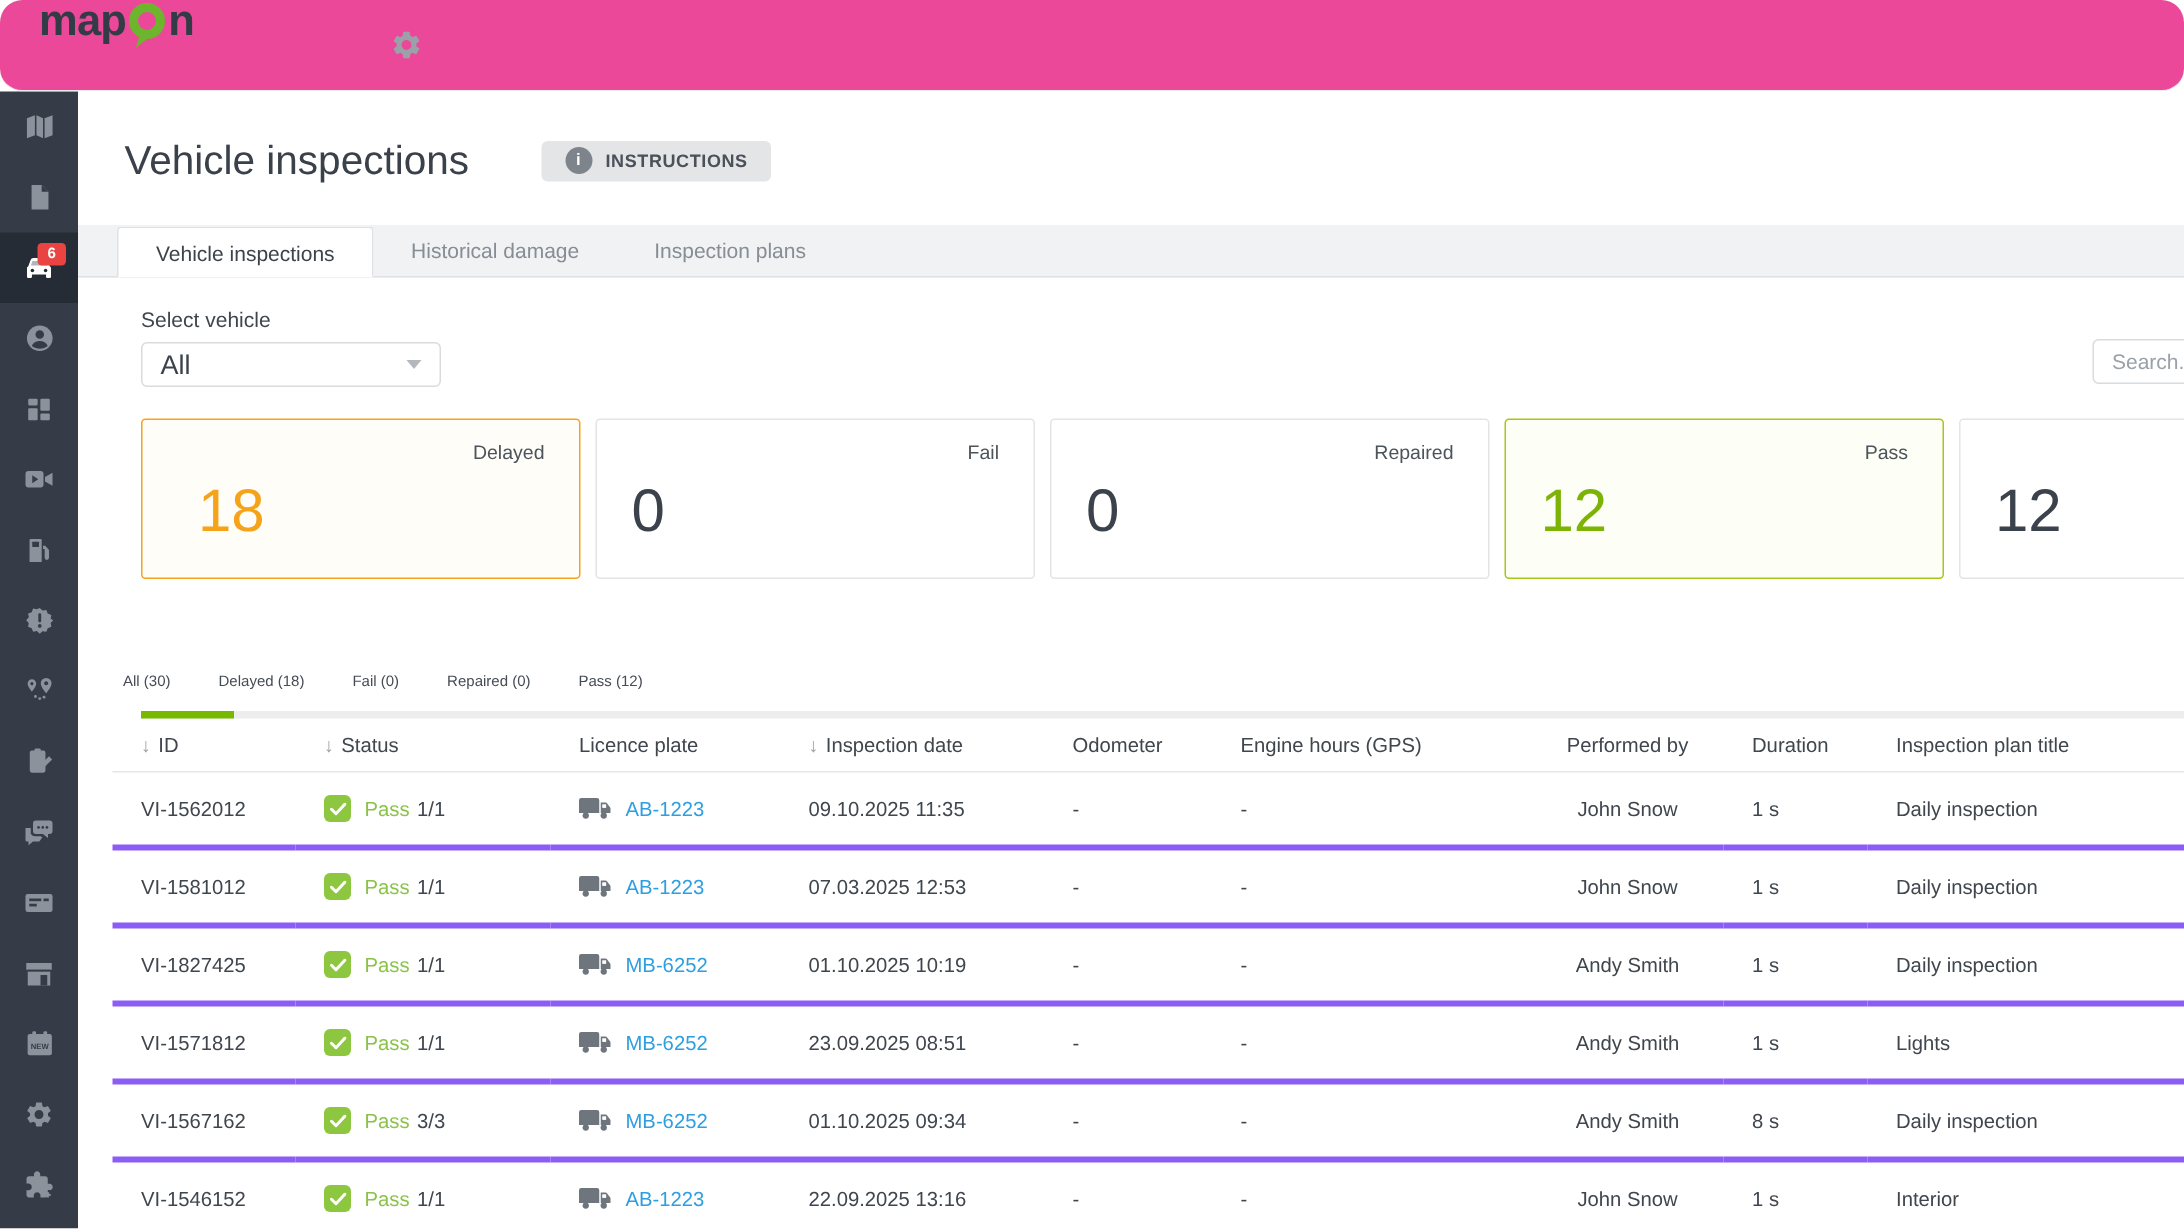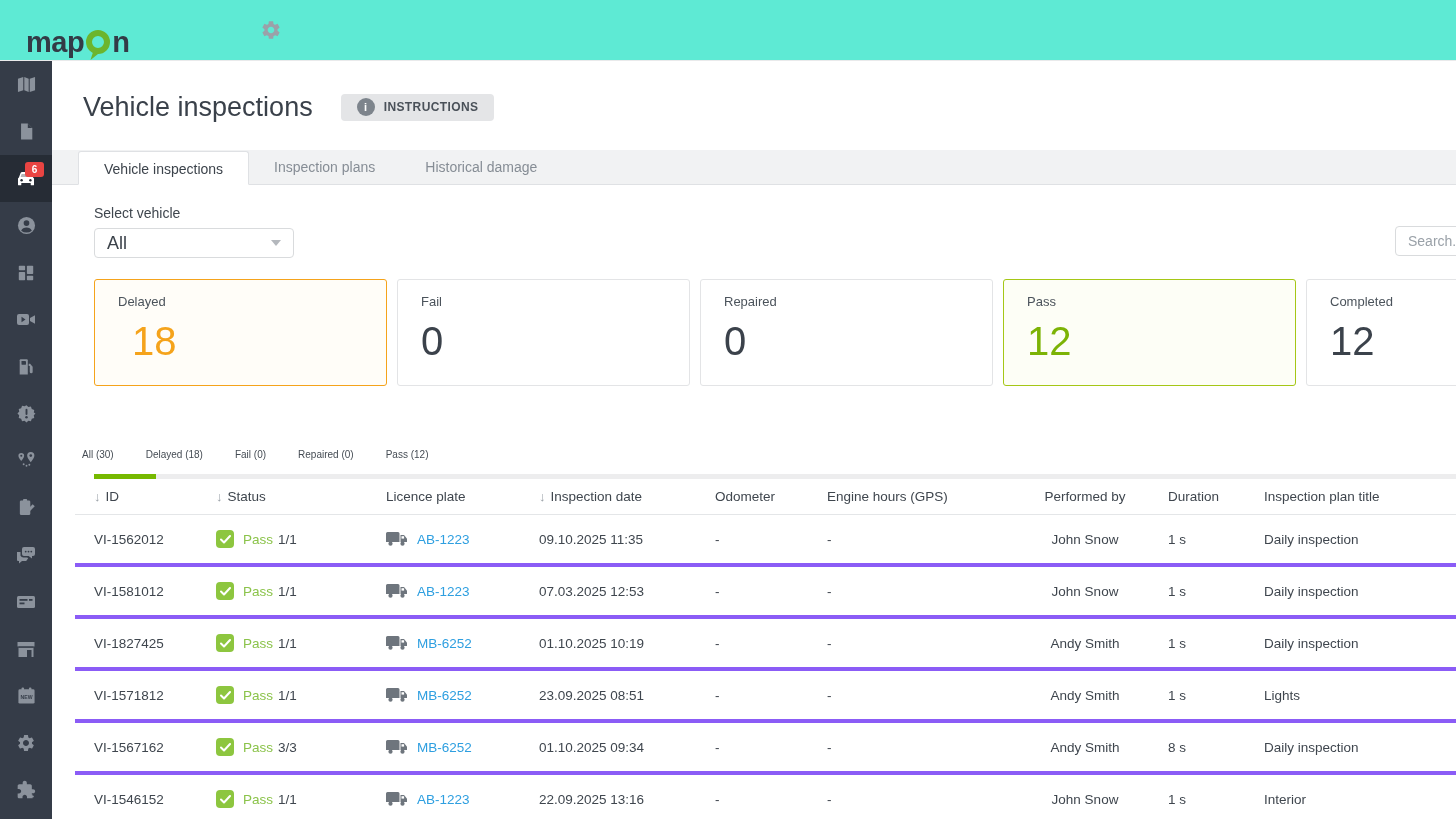--- a/index.html
+++ b/index.html
@@ -2,40 +2,40 @@
 <html><head>
 <meta charset="utf-8">
 <style>
   html,body{margin:0;padding:0;}
   body{
     width:1456px;height:819px;overflow:hidden;position:relative;
     background:#fff;font-family:"Liberation Sans",sans-serif;
     -webkit-font-smoothing:antialiased;
   }
   
-  .topbar{position:absolute;top:0;left:0;width:1456px;height:60px;background:#5eead4;
-    border-bottom:1px solid #e9eaeb;z-index:20;display:flex;align-items:flex-end;}
+  .topbar{position:absolute;top:0;left:0;width:1456px;height:60px;background:#ec4899;
+    border-bottom:1px solid #e9eaeb;z-index:20;display:flex;align-items:flex-start;border-radius:15px;}
   .logo{margin-left:26px;display:flex;align-items:flex-start;line-height:1;}
   .logo-text{font-size:29px;font-weight:bold;color:#333b46;letter-spacing:-0.5px;}
   .logo-bubble{margin:0 0px;position:relative;top:1px;}
   .topbar-gear{position:absolute;left:260px;top:19px;width:22px;height:22px;cursor:pointer;}
   .topbar-gear svg{fill:#9ba1a9;}
   
   .sidebar{position:absolute;top:61px;left:0;width:52px;height:758px;background:#353c48;z-index:15;}
   .nav-item{height:47px;display:flex;align-items:center;justify-content:center;position:relative;color:#8b929c;cursor:pointer;}
   .nav-item svg{fill:currentColor;}
   .nav-item.active{background:#262c35;color:#ffffff;}
   .nav-badge{position:absolute;top:7px;left:25px;min-width:13px;height:15px;padding:0 3px;
     background:#e94442;color:#fff;font-size:10px;font-weight:bold;line-height:15px;
     text-align:center;border-radius:3px;}
   
   .main{position:absolute;top:61px;left:52px;width:1404px;height:758px;background:#fff;}
   .title-row{display:flex;align-items:center;padding:30px 0 0 31px;height:32px;}
   .page-title{font-size:27px;color:#3a414a;}
-  .instructions-btn{margin-left:28px;display:flex;align-items:center;gap:9px;background:#e4e5e7;
+  .instructions-btn{margin-left:48px;display:flex;align-items:center;gap:9px;background:#e4e5e7;
     border:none;border-radius:4px;height:27px;padding:0 16px;font-size:12px;font-weight:bold;
     color:#4a5159;letter-spacing:.4px;cursor:pointer;font-family:"Liberation Sans",sans-serif;}
   .info-circle{width:18px;height:18px;border-radius:50%;background:#7d848c;color:#fff;
     display:flex;align-items:center;justify-content:center;font-size:11px;font-weight:bold;font-style:normal;}
   .info-circle::before{content:"i";}
   
   .tabstrip{margin-top:27px;height:34px;background:#f1f2f3;border-bottom:1px solid #dfe1e4;
     padding-left:26px;display:flex;align-items:flex-end;}
   .tab{height:34px;line-height:34px;padding:0 25px;font-size:14px;color:#868d95;cursor:pointer;box-sizing:border-box;}
   .tab.active{background:#fff;border:1px solid #dfe1e4;border-bottom:1px solid #fff;
@@ -49,21 +49,21 @@
   .chevron{width:0;height:0;border-left:5px solid transparent;border-right:5px solid transparent;
     border-top:6px solid #b4b8bd;}
   .search-input{position:absolute;top:165px;left:1343px;width:190px;height:30px;border:1px solid #d9dbdd;
     border-radius:4px;padding:0 12px;font-size:14px;color:#3c434b;box-sizing:border-box;outline:none;
     font-family:"Liberation Sans",sans-serif;}
   .search-input::placeholder{color:#9aa1a8;}
   
   .cards{display:flex;gap:10px;margin:21px 0 0 42px;width:1600px;}
   .card{width:293px;height:107px;box-sizing:border-box;border:1px solid #e3e4e6;border-radius:3px;
     background:#fff;padding:14px 23px;cursor:pointer;flex:none;}
-  .card .card-label{font-size:13px;color:#4b535b;}
+  .card .card-label{font-size:13px;color:#4b535b;text-align:right;}
   .card .card-value{font-size:40px;color:#3b424b;margin-top:12px;line-height:1;}
   .card.delayed{border-color:#f5a31b;background:#fffdf8;}
   .card.delayed .card-value{color:#f5a31b;margin-left:14px;}
   .card.pass{border-color:#a5c716;background:#fdfef6;}
   .card.pass .card-value{color:#7cb305;}
   
   .ftabs{margin-top:63px;padding-left:30px;display:flex;font-size:10px;color:#454c54;}
   .ftab{margin-right:32px;cursor:pointer;}
   .ftrack{margin-left:42px;margin-top:14px;height:5px;background:#ededee;position:relative;}
   .factive{position:absolute;left:0;top:0;width:62px;height:5px;background:#76b900;}
@@ -227,22 +227,22 @@
   <div class="title-row">
     <h1 class="page-title" style="margin:0;font-weight:normal;">Vehicle inspections</h1>
     <button class="instructions-btn">
       <span class="info-circle"></span>
       <span>INSTRUCTIONS</span>
     </button>
   </div>
 
   <div class="tabstrip">
     <div class="tab active">Vehicle inspections</div>
+    <div class="tab">Historical damage</div>
     <div class="tab">Inspection plans</div>
-    <div class="tab">Historical damage</div>
   </div>
 
   <div class="controls">
     <span class="control-label">Select vehicle</span>
     <div class="select-box">
       <span>All</span>
       <span class="chevron"></span>
     </div>
   </div>
   <input class="search-input" type="text" placeholder="Search..." style="">

